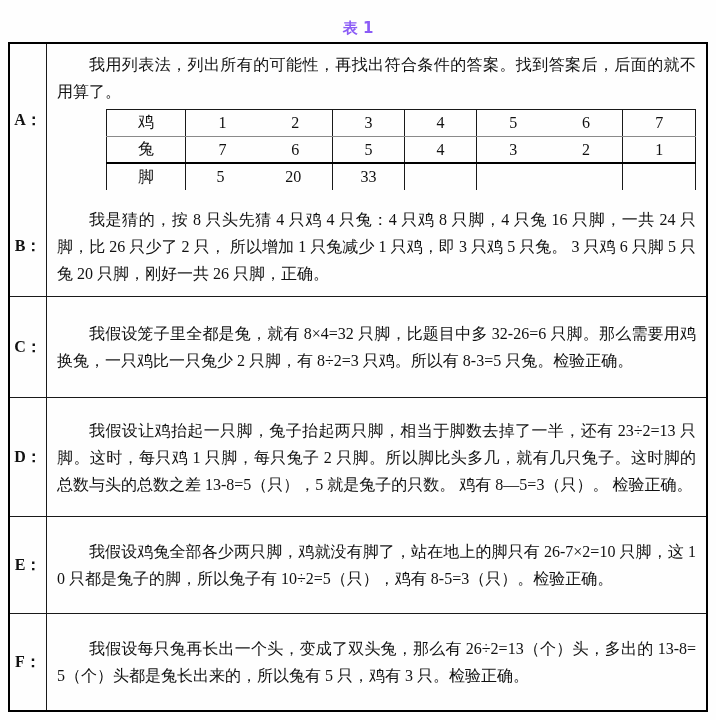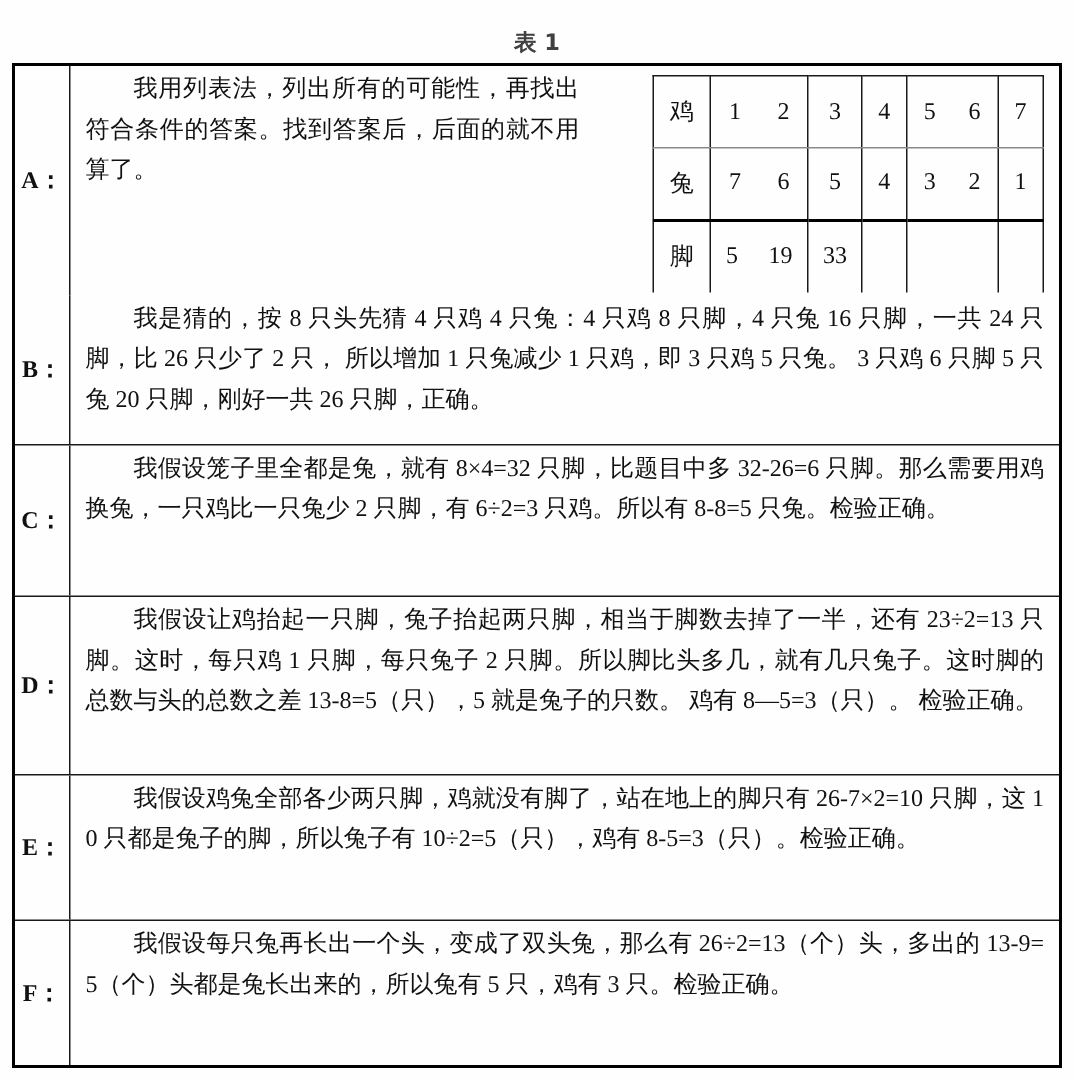--- a/index.html
+++ b/index.html
@@ -9,21 +9,21 @@
     background: #fefefe;
     font-family: "Liberation Serif", "DejaVu Serif", serif;
     color: #111;
     overflow: hidden;
     position: relative;
   }
   .title {
     height: 42px;
     display: flex; align-items: center; justify-content: center;
     font-family: "DejaVu Sans", "Liberation Sans", sans-serif;
-    font-weight: bold; font-size: 15px; color: #404040;
+    font-weight: bold; font-size: 15px; color: #8b5cf6;
     padding-top: 14px;
     border-radius: 13px;
   }
   .outer-table {
     margin: 0 8px;
     height: 670px;
     border: 2px solid #000;
     display: flex; flex-direction: column;
     background: #fefefe;
   }
@@ -37,21 +37,21 @@
   .row-f { flex: 1; }
   .label-col {
     width: 37px; flex: 0 0 37px;
     border-right: 1px solid #1a1a1a;
     display: flex; align-items: center; justify-content: center;
     font-weight: bold; font-size: 16px;
   }
   .content-col {
     flex: 1;
     padding: 2px 10px;
-    display: flex; flex-direction: row; justify-content: center;
+    display: flex; flex-direction: column; justify-content: center;
   }
   .para {
     font-size: 16px;
     line-height: 27px;
     text-align: justify;
     text-indent: 2em;
     word-break: break-all;
   }
   
   .inner-table {
@@ -130,21 +130,21 @@
                     <span>2</span>
                   </div>
               </td>
               <td class="c-std">1</td>
             </tr>
             <tr class="t-row3">
               <td class="c-label">脚</td>
               <td class="c-wide">
                 <div class="dual">
                     <span>5</span>
-                    <span>19</span>
+                    <span>20</span>
                   </div>
               </td>
               <td class="c-std">33</td>
               <td class="c-std2"></td>
               <td class="c-wide">
                 <div class="dual">
                     <span></span>
                     <span></span>
                   </div>
               </td>
@@ -158,39 +158,39 @@
     <div class="row row-b bordered">
       <div class="label-col">B：</div>
       <div class="content-col">
         <p class="para">我是猜的，按 8 只头先猜 4 只鸡 4 只兔：4 只鸡 8 只脚，4 只兔 16 只脚，一共 24 只脚，比 26 只少了 2 只， 所以增加 1 只兔减少 1 只鸡，即 3 只鸡 5 只兔。 3 只鸡 6 只脚 5 只兔 20 只脚，刚好一共 26 只脚，正确。</p>
       </div>
     </div>
 
     <div class="row row-c bordered">
       <div class="label-col">C：</div>
       <div class="content-col">
-        <p class="para">我假设笼子里全都是兔，就有 8×4=32 只脚，比题目中多 32-26=6 只脚。那么需要用鸡换兔，一只鸡比一只兔少 2 只脚，有 6÷2=3 只鸡。所以有 8-8=5 只兔。检验正确。</p>
+        <p class="para">我假设笼子里全都是兔，就有 8×4=32 只脚，比题目中多 32-26=6 只脚。那么需要用鸡换兔，一只鸡比一只兔少 2 只脚，有 8÷2=3 只鸡。所以有 8-3=5 只兔。检验正确。</p>
       </div>
     </div>
 
     <div class="row row-d bordered">
       <div class="label-col">D：</div>
       <div class="content-col">
         <p class="para">我假设让鸡抬起一只脚，兔子抬起两只脚，相当于脚数去掉了一半，还有 23÷2=13 只脚。这时，每只鸡 1 只脚，每只兔子 2 只脚。所以脚比头多几，就有几只兔子。这时脚的总数与头的总数之差 13-8=5（只），5 就是兔子的只数。 鸡有 8—5=3（只）。 检验正确。</p>
       </div>
     </div>
 
     <div class="row row-e bordered">
       <div class="label-col">E：</div>
       <div class="content-col">
         <p class="para">我假设鸡兔全部各少两只脚，鸡就没有脚了，站在地上的脚只有 26-7×2=10 只脚，这 10 只都是兔子的脚，所以兔子有 10÷2=5（只），鸡有 8-5=3（只）。检验正确。</p>
       </div>
     </div>
 
     <div class="row row-f">
       <div class="label-col">F：</div>
       <div class="content-col">
-        <p class="para">我假设每只兔再长出一个头，变成了双头兔，那么有 26÷2=13（个）头，多出的 13-9=5（个）头都是兔长出来的，所以兔有 5 只，鸡有 3 只。检验正确。</p>
+        <p class="para">我假设每只兔再长出一个头，变成了双头兔，那么有 26÷2=13（个）头，多出的 13-8=5（个）头都是兔长出来的，所以兔有 5 只，鸡有 3 只。检验正确。</p>
       </div>
     </div>
 
   </div>
 </div>
 
 </body></html>

